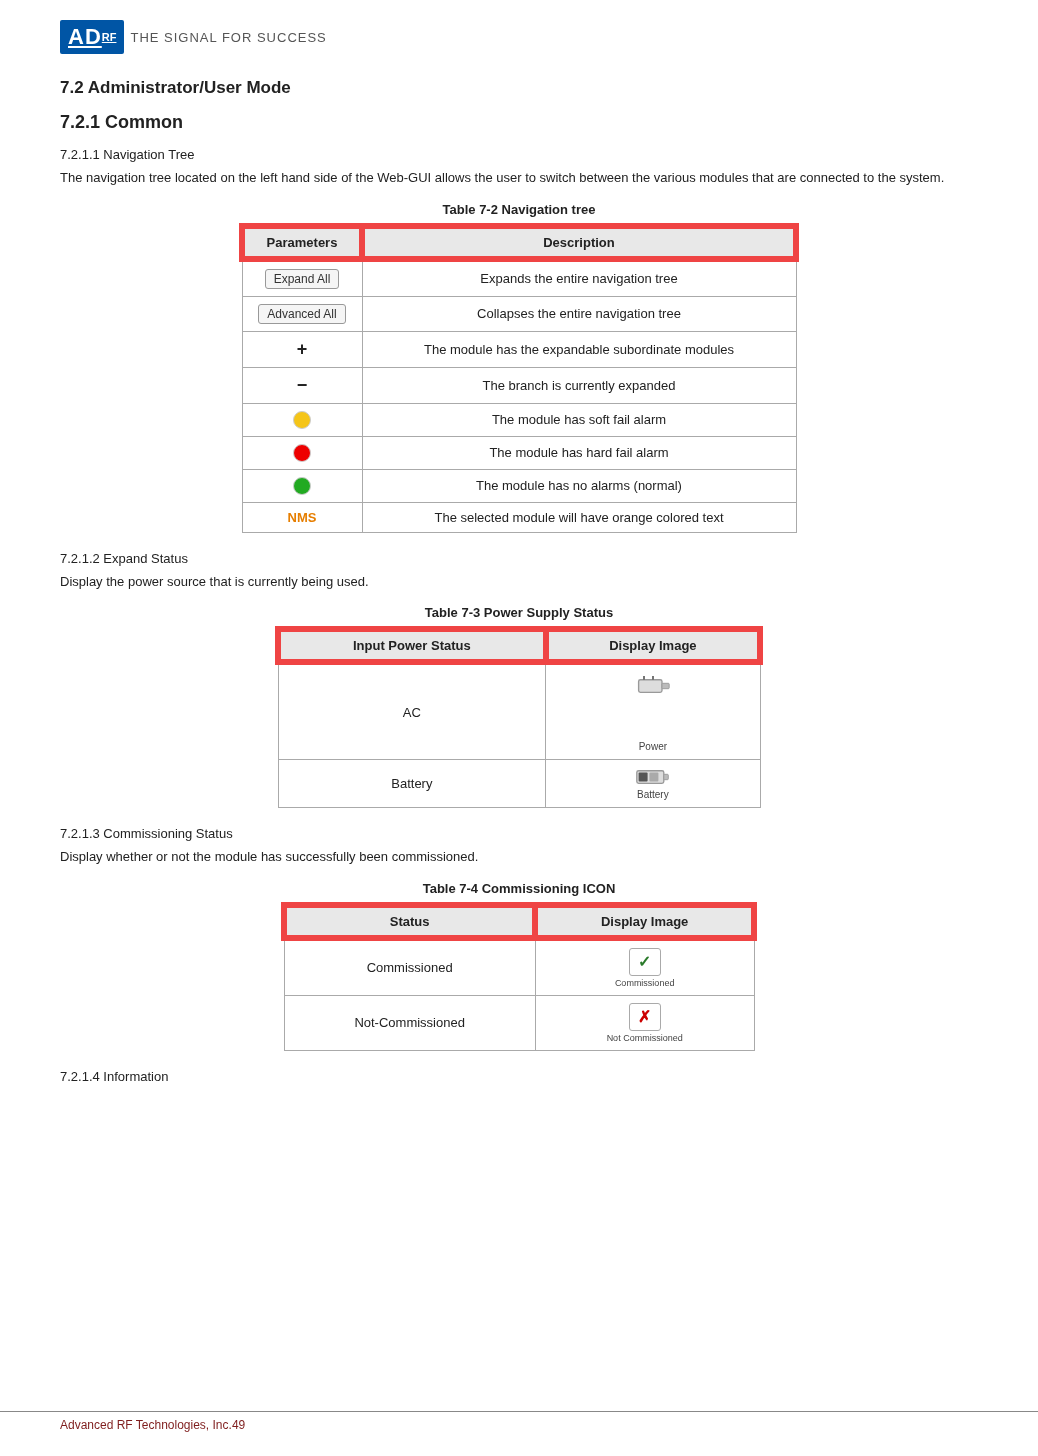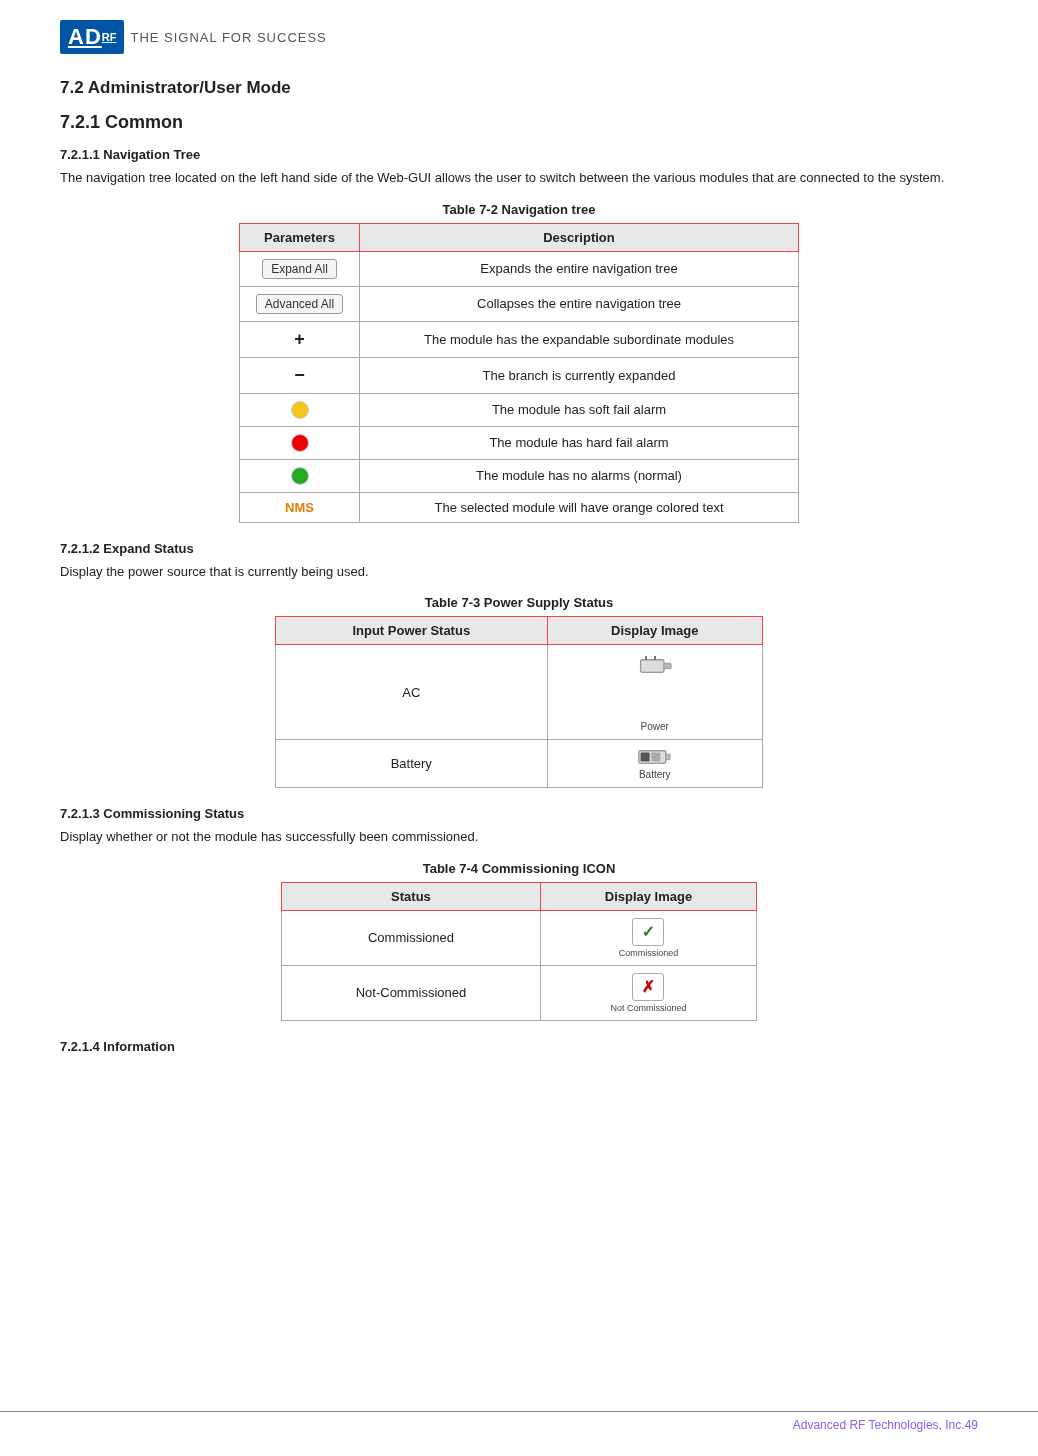--- a/index.html
+++ b/index.html
@@ -50,21 +50,21 @@
       margin-top: 16px;
     }
     h3.subsection-title {
       font-size: 18px;
       font-weight: bold;
       margin-bottom: 8px;
       margin-top: 14px;
     }
     h4.subsubsection-title {
       font-size: 13px;
-      font-weight: bold;
+      font-weight: normal;
       margin-bottom: 6px;
       margin-top: 14px;
     }
     .body-text {
       font-size: 13px;
       line-height: 1.5;
       margin-bottom: 10px;
     }
     .table-caption {
       text-align: center;
@@ -72,21 +72,21 @@
       font-size: 13px;
       margin-bottom: 6px;
       margin-top: 14px;
     }
     table.data-table {
       border-collapse: collapse;
       margin: 0 auto 18px auto;
     }
     table.data-table th {
       background: #e8e8e8;
-      border: 1px solid #ef4444;
+      border: 6px solid #ef4444;
       padding: 6px 14px;
       font-weight: bold;
       font-size: 13px;
       text-align: center;
     }
     table.data-table td {
       border: 1px solid #aaa;
       padding: 7px 14px;
       text-align: center;
       font-size: 13px;
@@ -174,24 +174,24 @@
       justify-content: center;
       margin-bottom: 2px;
     }
     .x-mark { color: #cc0000; font-size: 16px; font-weight: bold; }
     .footer-bar {
       position: absolute;
       bottom: 24px;
       left: 0; right: 0;
       border-top: 1px solid #888;
       display: flex;
-      justify-content: flex-end;
+      justify-content: flex-start;
       padding: 6px 60px 0 60px;
       font-size: 12px;
-      color: #8b5cf6;
+      color: #7f1d1d;
     }
     .nav-table-wide { width: 560px; }
     .nav-table-wide td:first-child { width: 120px; }
     .power-table { width: 488px; }
     .commission-table { width: 476px; }
   </style>
 </head>
 <body>
 <div class="page">
 

